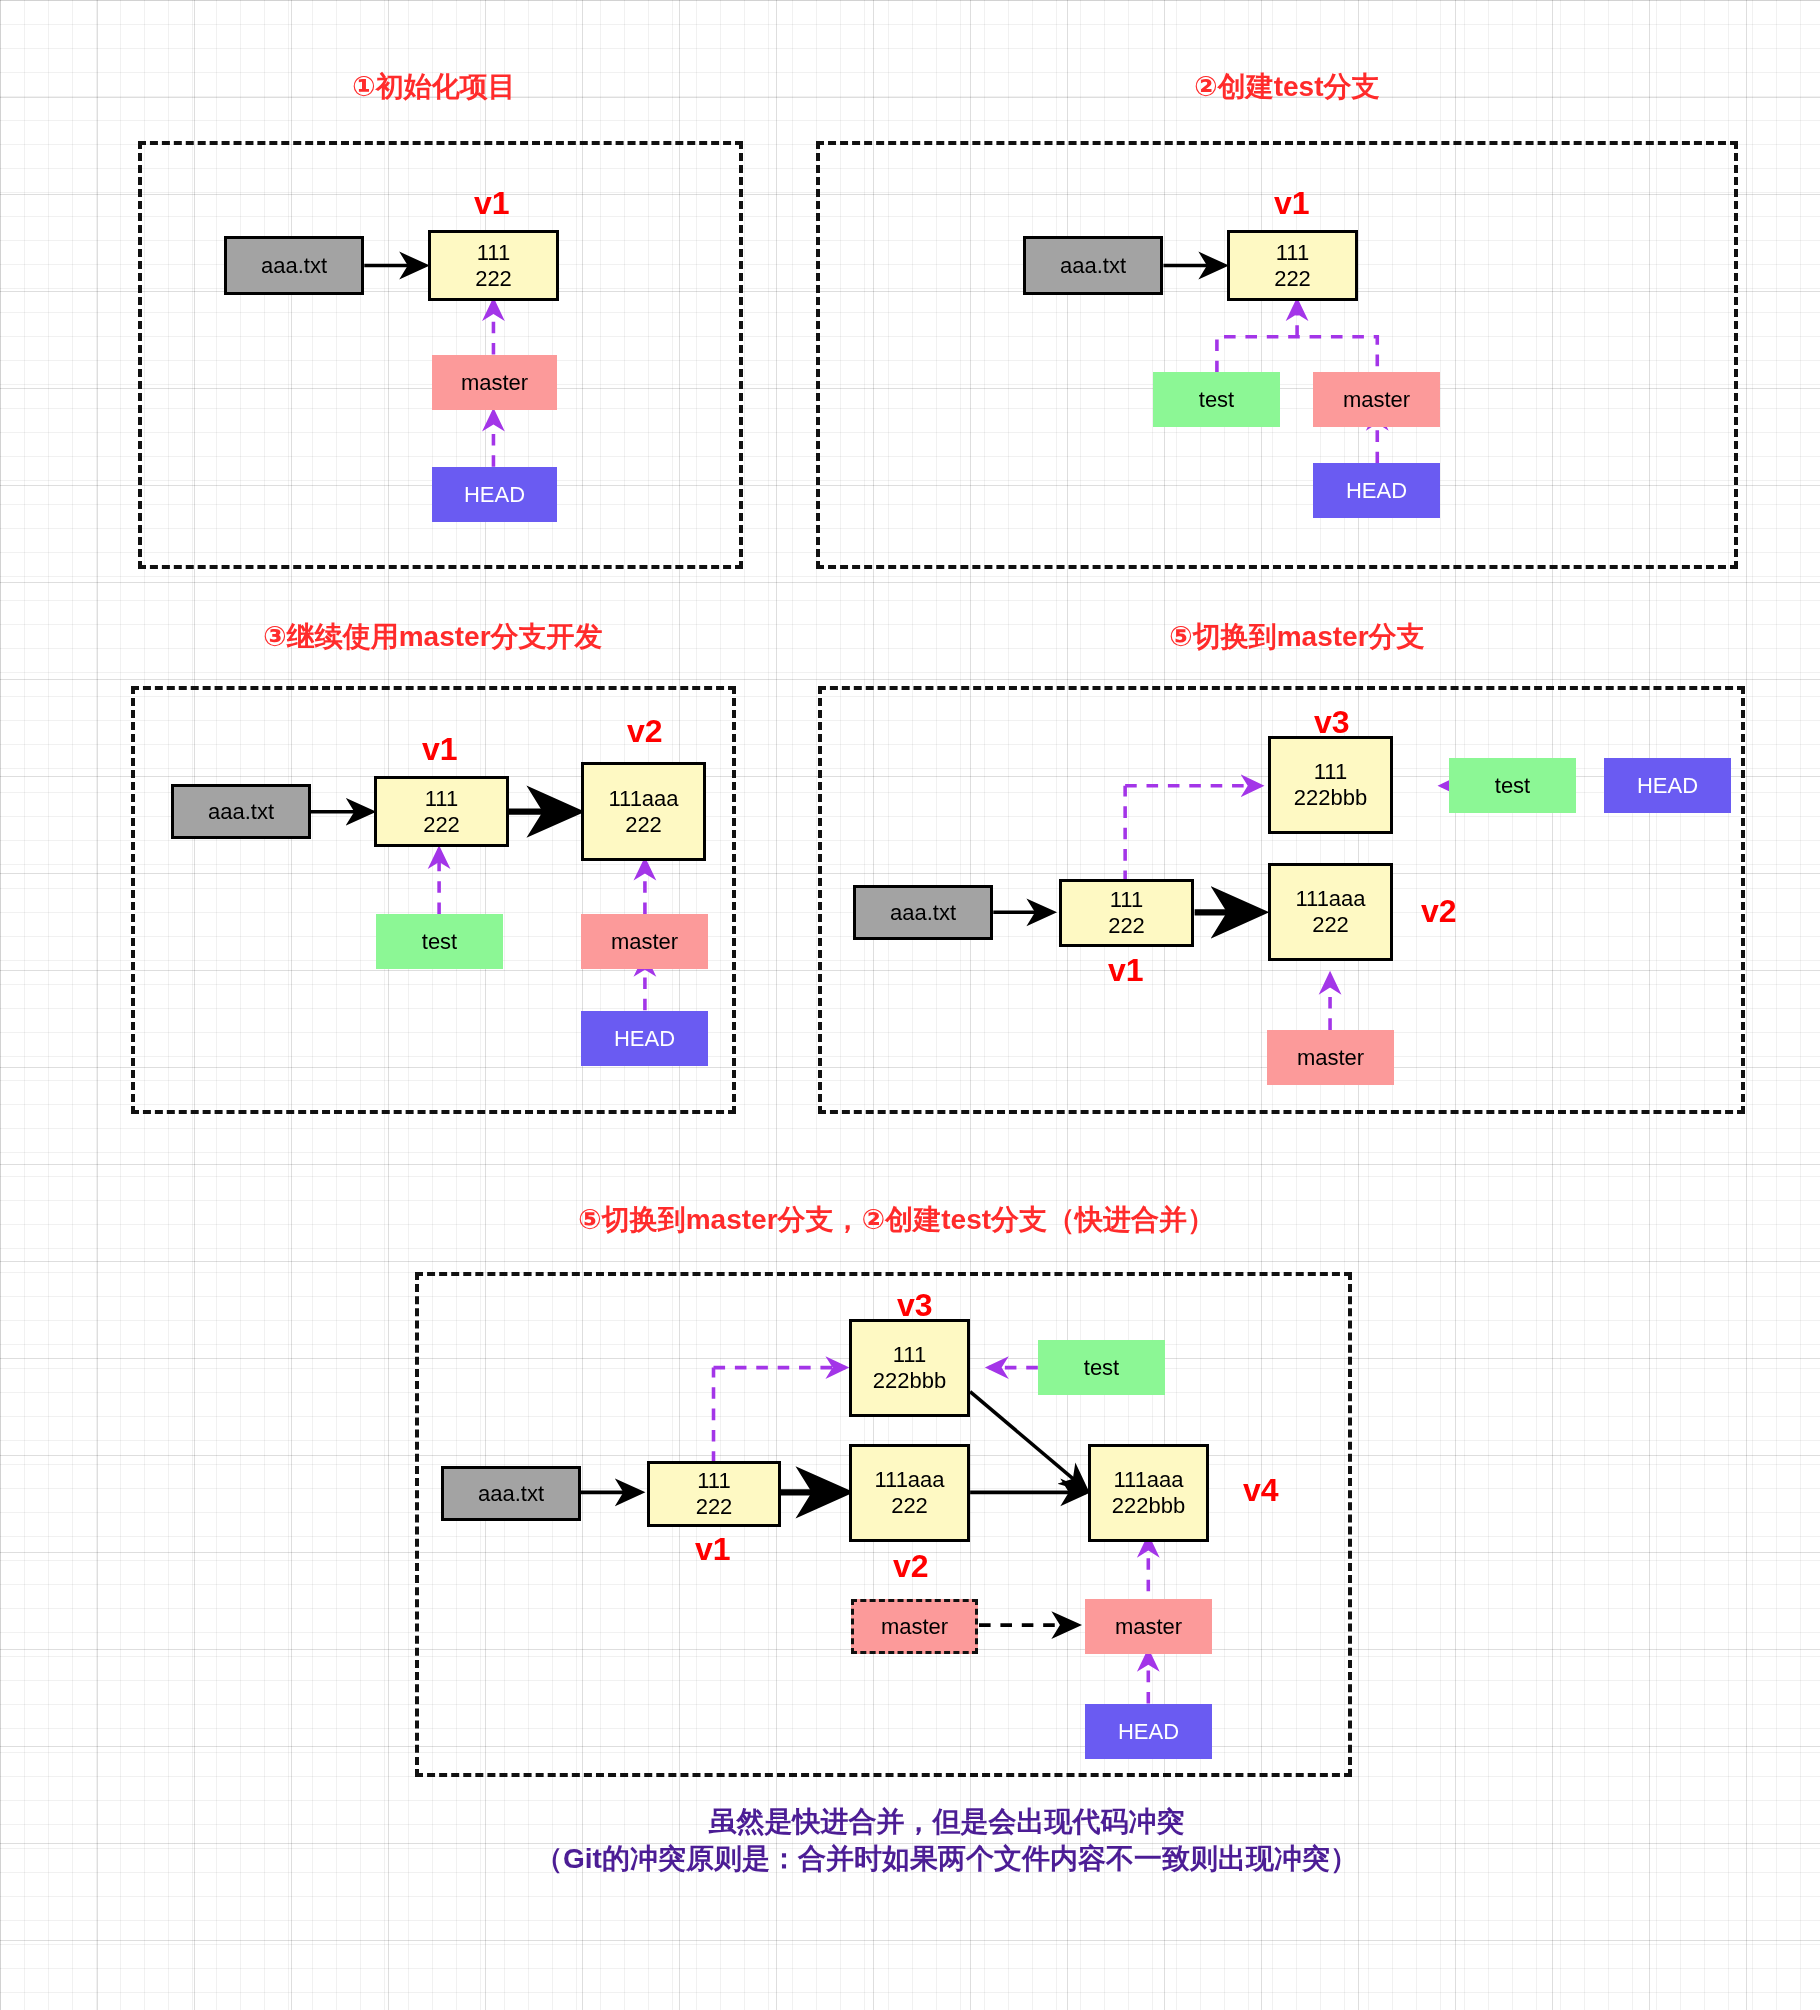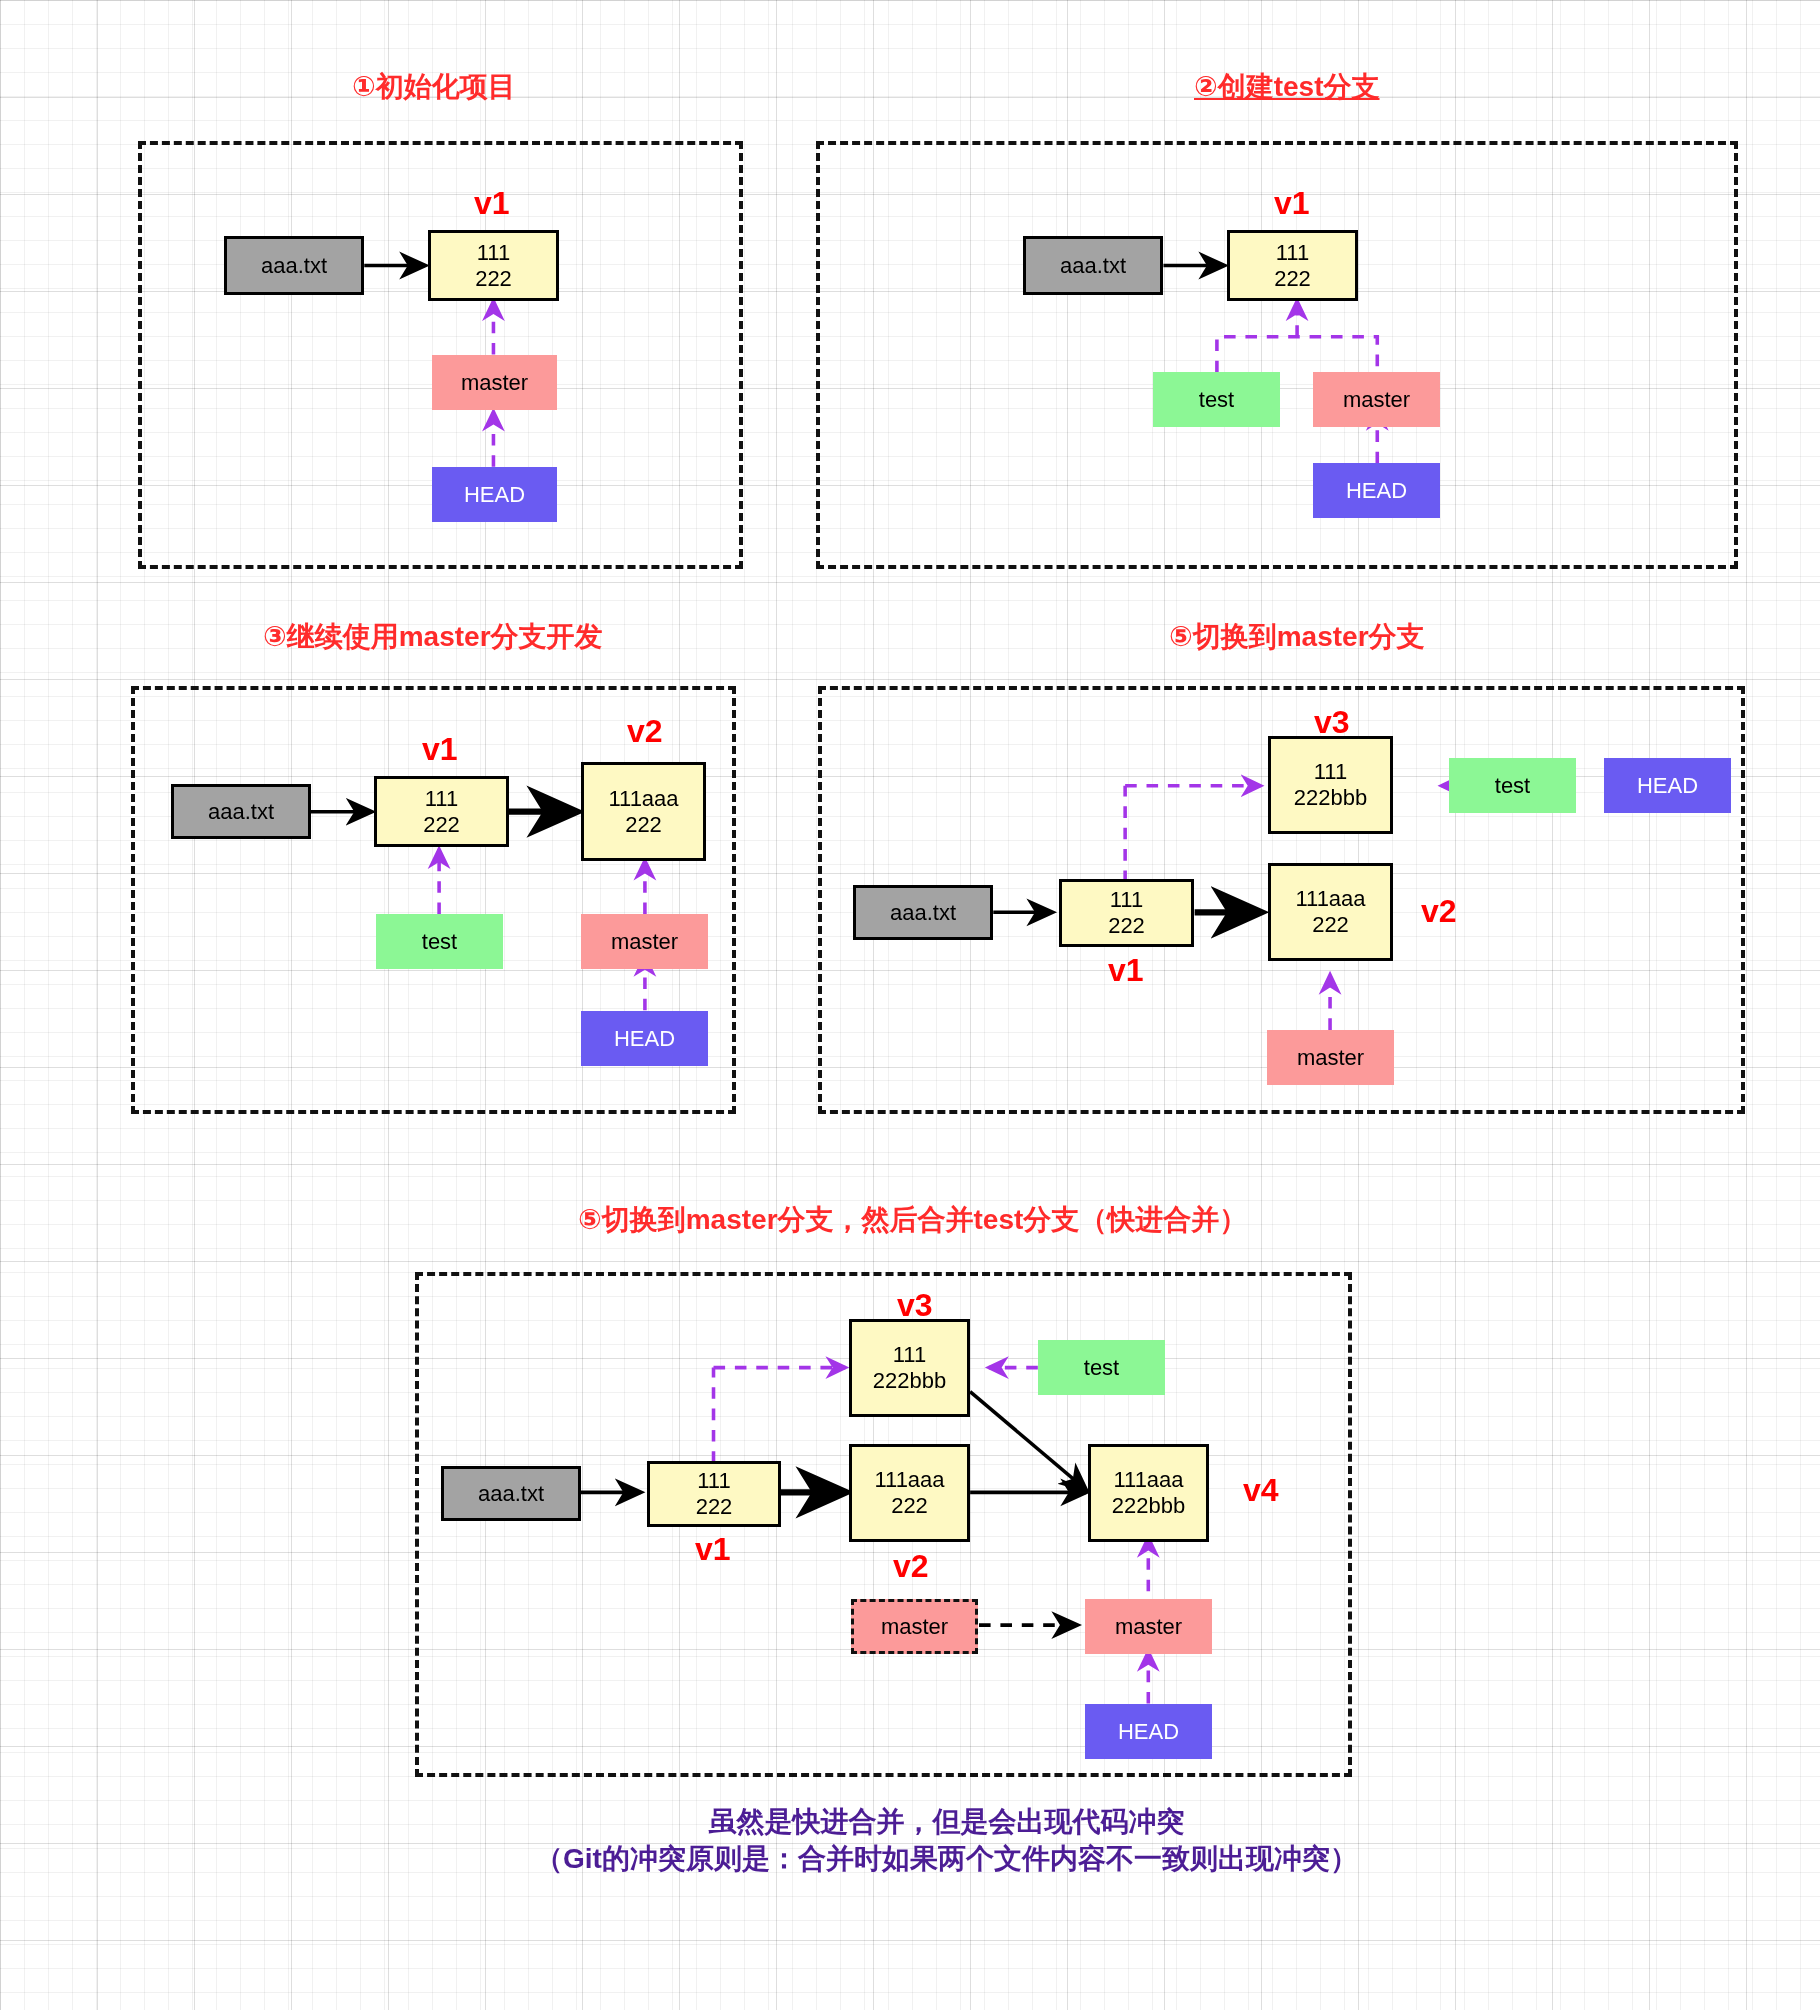--- a/index.html
+++ b/index.html
@@ -162,21 +162,21 @@
 
   <div class="node file" style="left:188px;top:236px;width:140px;height:59px;">aaa.txt</div>
   <div class="vlabel" style="left:438px;top:185px;">v1</div>
   <div class="node commit" style="left:392px;top:230px;width:131px;height:71px;">
     <span>111</span>
     <span>222</span>
   </div>
   <div class="node branch-master" style="left:396px;top:355px;width:125px;height:55px;">master</div>
   <div class="node head" style="left:396px;top:467px;width:125px;height:55px;">HEAD</div>
 
-  <div class="panel-title" style="left:1158px;top:68px;text-decoration:underline;">②创建test分支</div>
+  <div class="panel-title" style="left:1158px;top:68px;">②创建test分支</div>
   <div class="dash-panel" style="left:780px;top:141px;width:922px;height:428px;"></div>
 
   <div class="node file" style="left:987px;top:236px;width:140px;height:59px;">aaa.txt</div>
   <div class="vlabel" style="left:1238px;top:185px;">v1</div>
   <div class="node commit" style="left:1191px;top:230px;width:131px;height:71px;">
     <span>111</span>
     <span>222</span>
   </div>
   <div class="node branch-test" style="left:1117px;top:372px;width:127px;height:55px;">test</div>
   <div class="node branch-master" style="left:1277px;top:372px;width:127px;height:55px;">master</div>
@@ -216,21 +216,21 @@
   </div>
   <div class="vlabel" style="left:1278px;top:704px;">v3</div>
   <div class="node commit" style="left:1232px;top:736px;width:125px;height:98px;">
     <span>111</span>
     <span>222bbb</span>
   </div>
   <div class="node branch-test" style="left:1413px;top:758px;width:127px;height:55px;">test</div>
   <div class="node head" style="left:1568px;top:758px;width:127px;height:55px;">HEAD</div>
   <div class="node branch-master" style="left:1231px;top:1030px;width:127px;height:55px;">master</div>
 
-  <div class="panel-title" style="left:542px;top:1201px;">⑤切换到master分支，然后合并test分支（快进合并）</div>
+  <div class="panel-title" style="left:542px;top:1201px;">⑤切换到master分支，②创建test分支（快进合并）</div>
   <div class="dash-panel" style="left:379px;top:1272px;width:937px;height:505px;"></div>
 
   <div class="node file" style="left:405px;top:1466px;width:140px;height:55px;">aaa.txt</div>
   <div class="vlabel" style="left:659px;top:1531px;">v1</div>
   <div class="node commit" style="left:611px;top:1461px;width:134px;height:66px;">
     <span>111</span>
     <span>222</span>
   </div>
   <div class="vlabel" style="left:857px;top:1548px;">v2</div>
   <div class="node commit" style="left:813px;top:1444px;width:121px;height:98px;">

